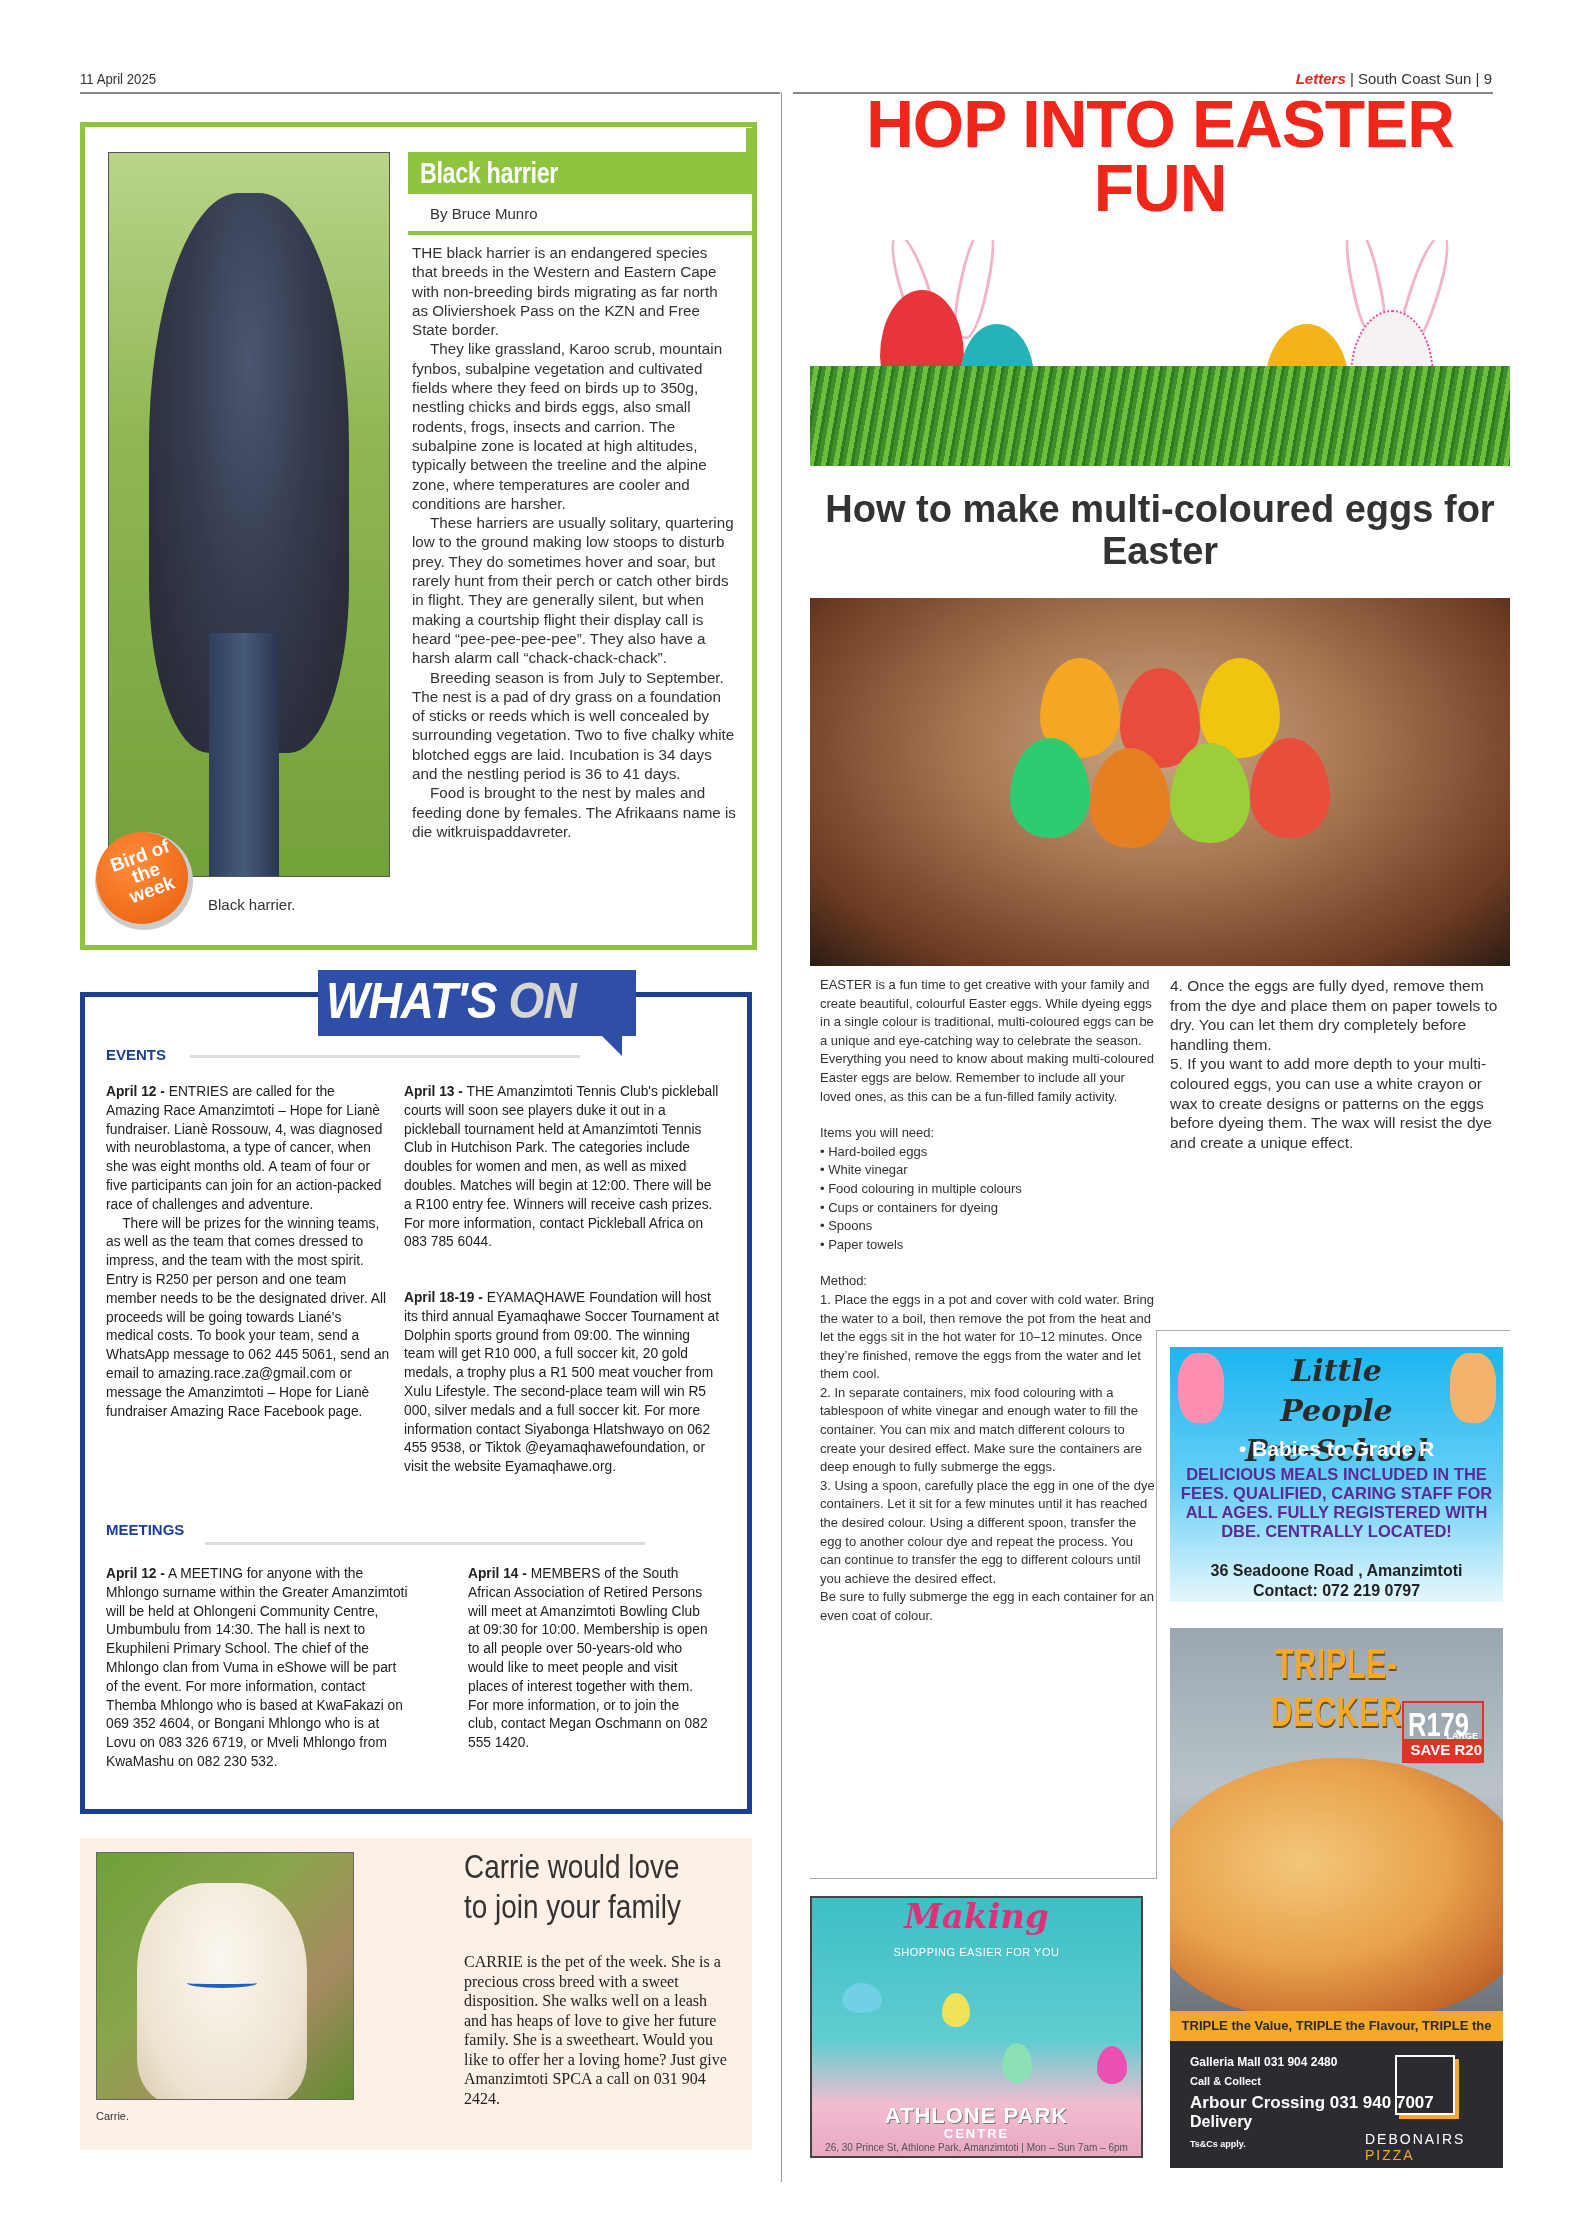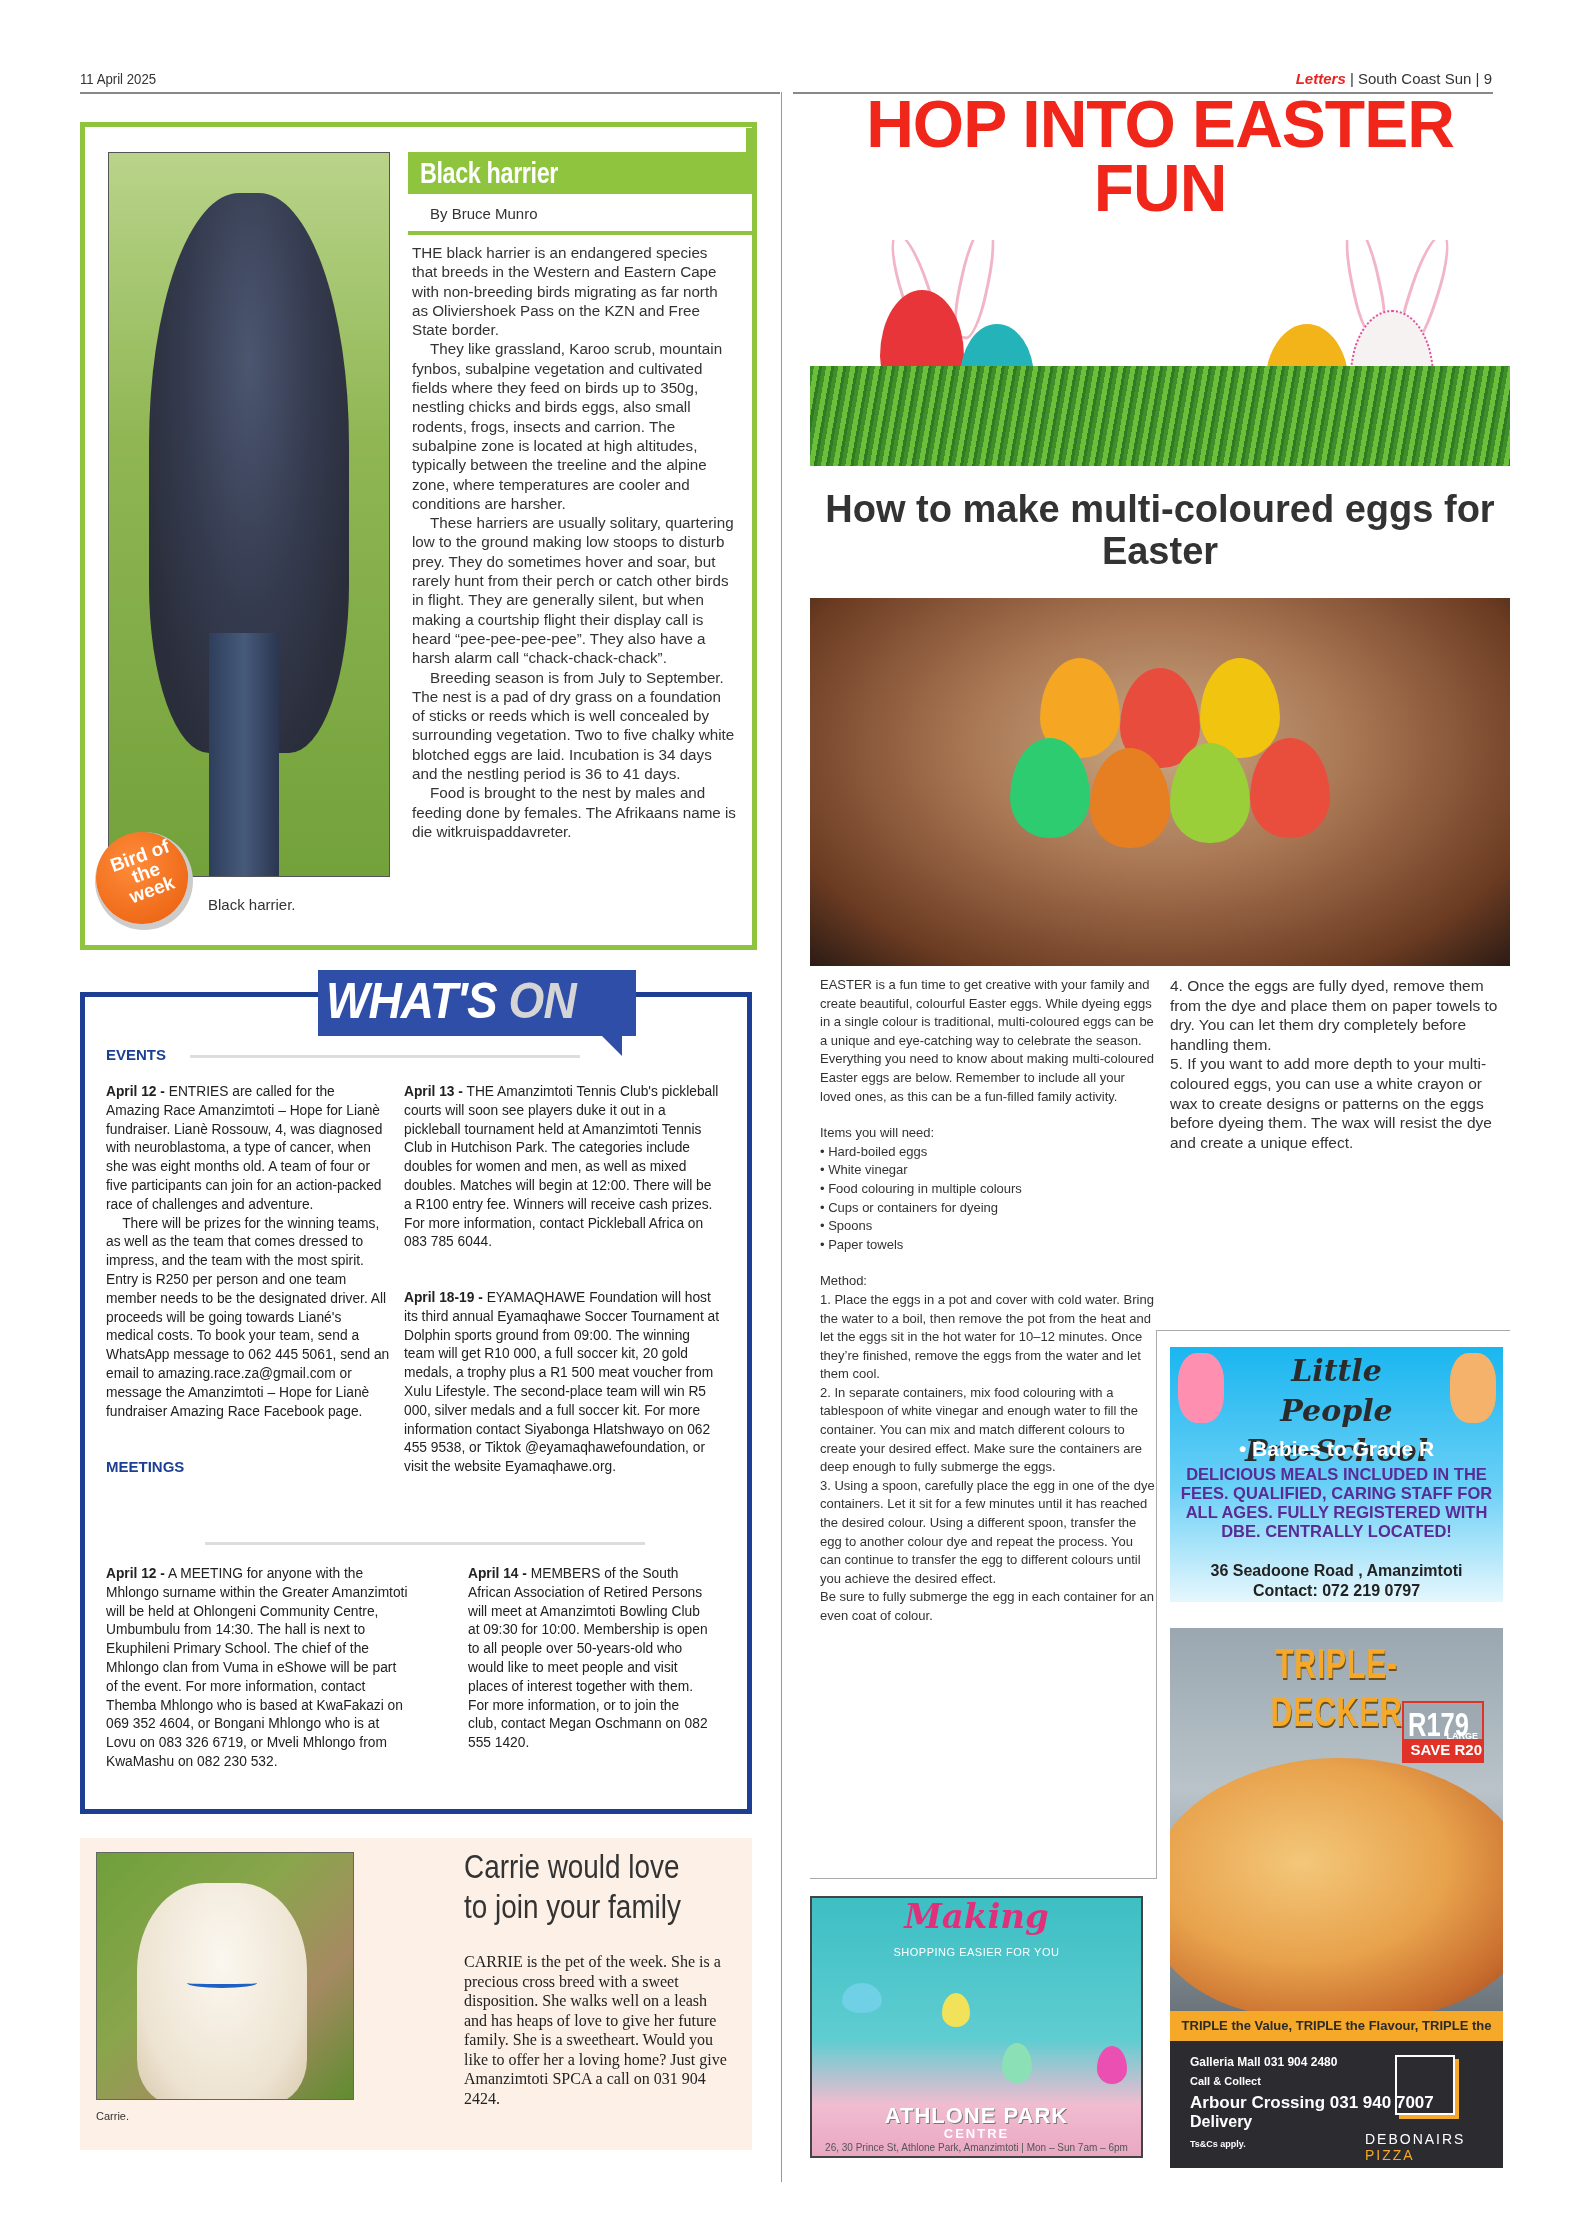--- a/index.html
+++ b/index.html
@@ -149,21 +149,21 @@
   <p><b>April 12 -</b> <span>ENTRIES are called for the Amazing Race Amanzimtoti – Hope for Lianè fundraiser. Lianè Rossouw, 4, was diagnosed with neuroblastoma, a type of cancer, when she was eight months old. A team of four or five participants can join for an action-packed race of challenges and adventure.</span></p>
   <p>There will be prizes for the winning teams, as well as the team that comes dressed to impress, and the team with the most spirit. Entry is R250 per person and one team member needs to be the designated driver. All proceeds will be going towards Liané's medical costs. To book your team, send a WhatsApp message to 062 445 5061, send an email to amazing.race.za@gmail.com or message the Amanzimtoti – Hope for Lianè fundraiser Amazing Race Facebook page.</p>
 </div>
 <div class="abs wo-text" style="left:404px;top:1082px;width:354px;">
   <p><b>April 13 -</b> <span>THE Amanzimtoti Tennis Club's pickleball courts will soon see players duke it out in a pickleball tournament held at Amanzimtoti Tennis Club in Hutchison Park. The categories include doubles for women and men, as well as mixed doubles. Matches will begin at 12:00. There will be a R100 entry fee. Winners will receive cash prizes. For more information, contact Pickleball Africa on 083 785 6044.</span></p>
 </div>
 <div class="abs wo-text" style="left:404px;top:1288px;width:354px;">
   <p><b>April 18-19 -</b> <span>EYAMAQHAWE Foundation will host its third annual Eyamaqhawe Soccer Tournament at Dolphin sports ground from 09:00. The winning team will get R10 000, a full soccer kit, 20 gold medals, a trophy plus a R1 500 meat voucher from Xulu Lifestyle. The second-place team will win R5 000, silver medals and a full soccer kit. For more information contact Siyabonga Hlatshwayo on 062 455 9538, or Tiktok @eyamaqhawefoundation, or visit the website Eyamaqhawe.org.</span></p>
 </div>
 
-<div class="abs wo-section" style="left:106px;top:1458px;">MEETINGS</div>
+<div class="abs wo-section" style="left:106px;top:1521px;">MEETINGS</div>
 <div class="abs wo-section-rule" style="left:205px;top:1542px;width:440px;"></div>
 
 <div class="abs wo-text" style="left:106px;top:1564px;width:336px;">
   <p><b>April 12 -</b> <span>A MEETING for anyone with the Mhlongo surname within the Greater Amanzimtoti will be held at Ohlongeni Community Centre, Umbumbulu from 14:30. The hall is next to Ekuphileni Primary School. The chief of the Mhlongo clan from Vuma in eShowe will be part of the event. For more information, contact Themba Mhlongo who is based at KwaFakazi on 069 352 4604, or Bongani Mhlongo who is at Lovu on 083 326 6719, or Mveli Mhlongo from KwaMashu on 082 230 532.</span></p>
 </div>
 <div class="abs wo-text" style="left:468px;top:1564px;width:270px;">
   <p><b>April 14 -</b> <span>MEMBERS of the South African Association of Retired Persons will meet at Amanzimtoti Bowling Club at 09:30 for 10:00. Membership is open to all people over 50-years-old who would like to meet people and visit places of interest together with them. For more information, or to join the club, contact Megan Oschmann on 082 555 1420.</span></p>
 </div>
 
 <div class="abs pet-box"></div>

